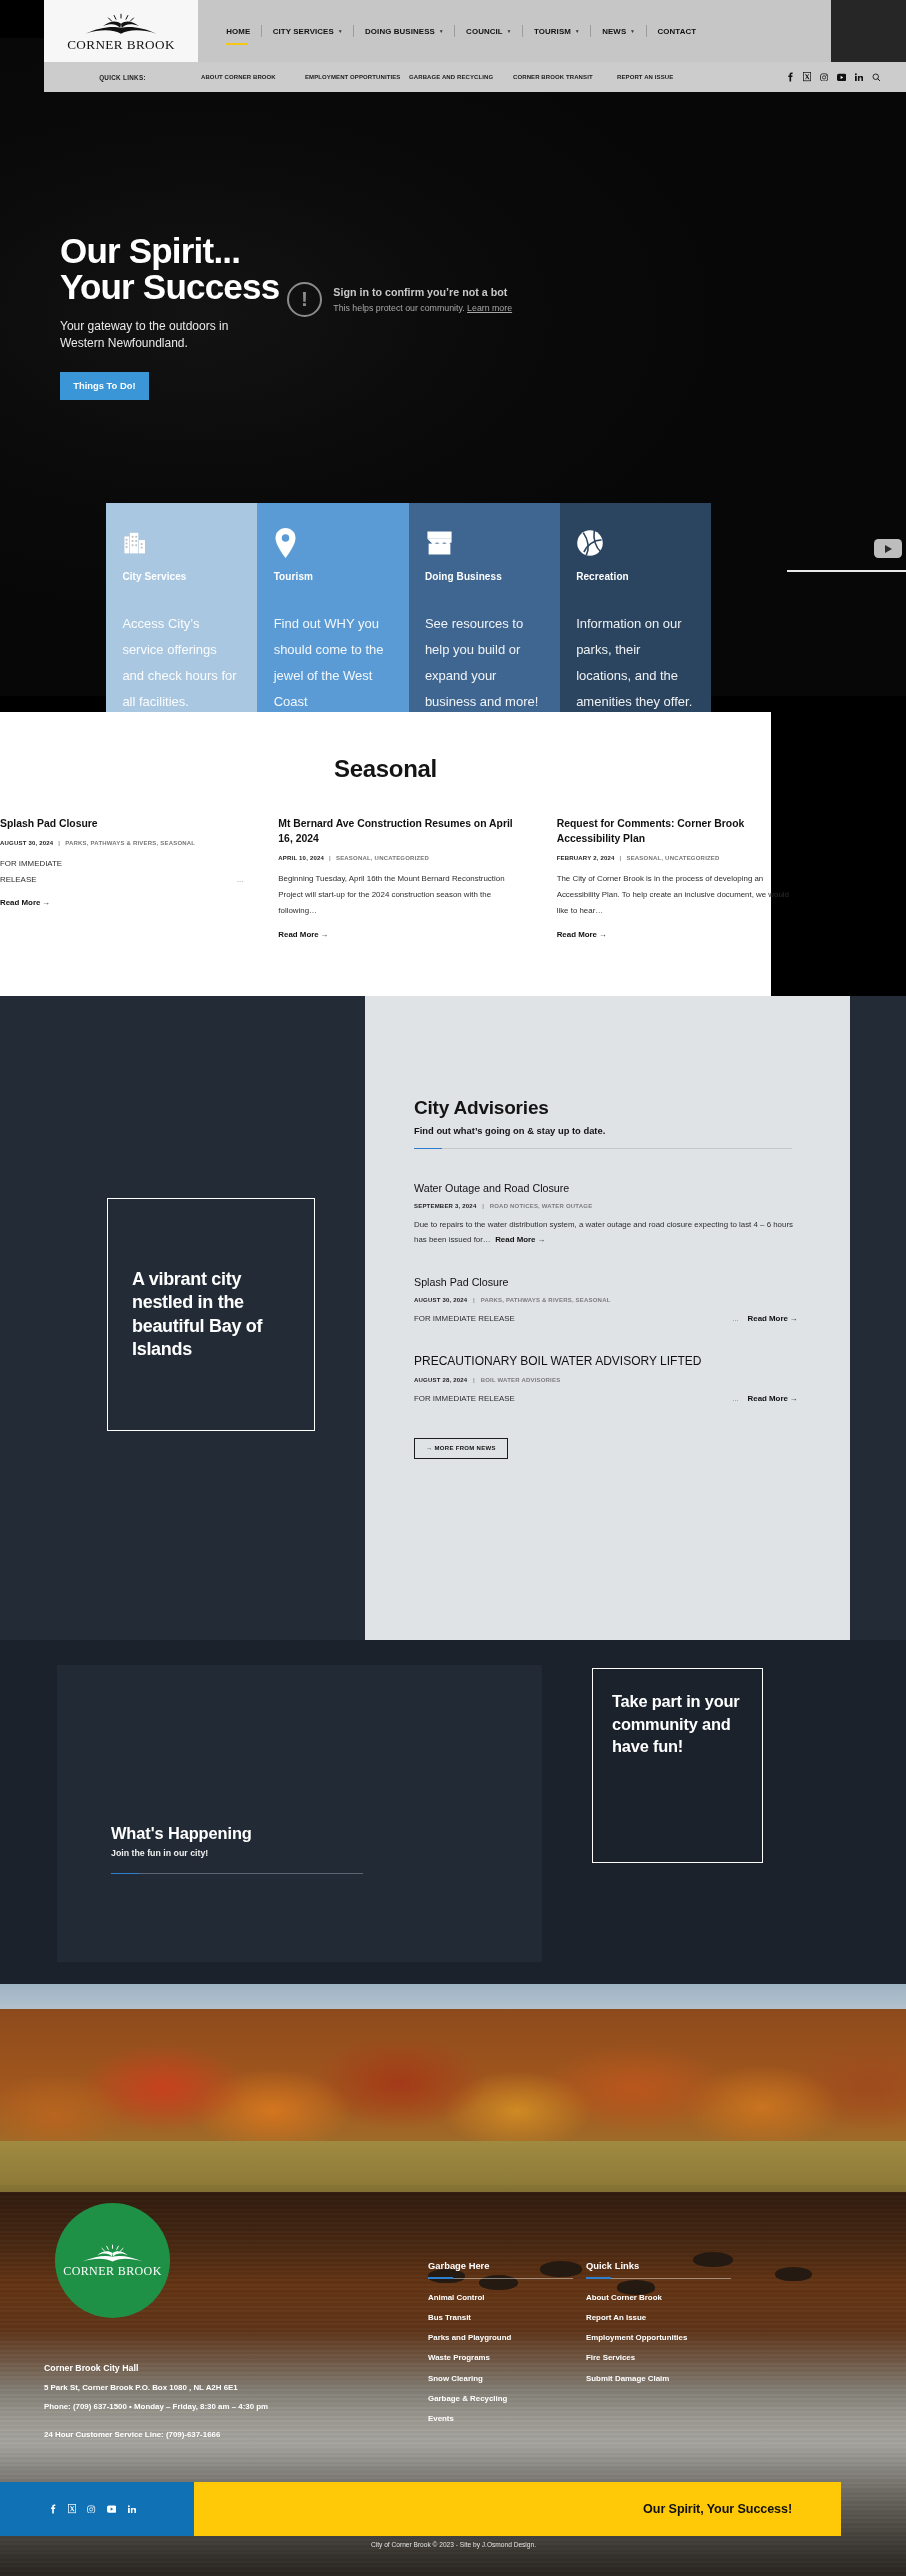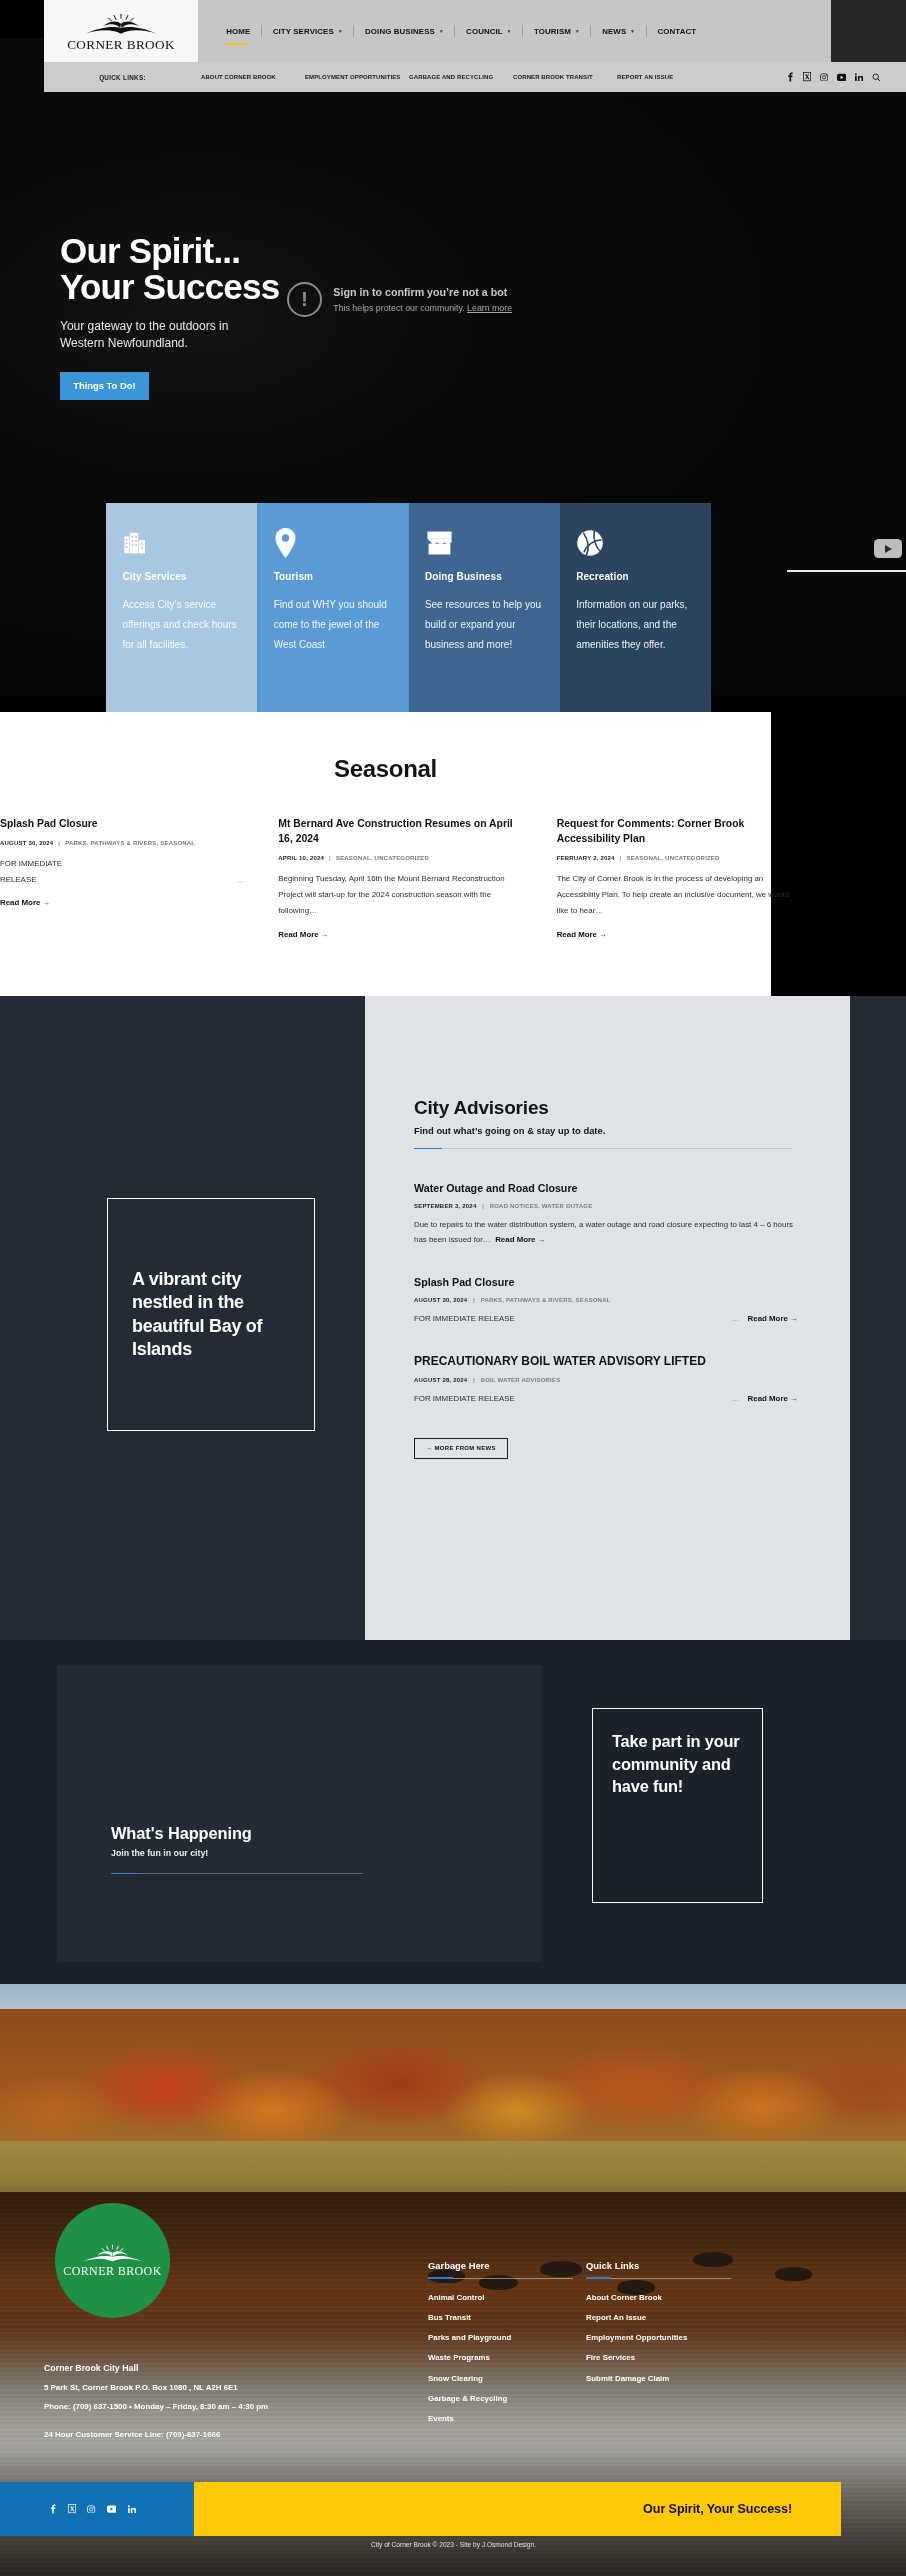--- a/index.html
+++ b/index.html
@@ -105,21 +105,21 @@
     display: flex; z-index: 20;
   }
   .card { flex: 1; padding: 21.4px 16.4px 0 16.4px; }
   .card:nth-child(1) { background: #a9c7e0; }
   .card:nth-child(2) { background: #5b9bd5; }
   .card:nth-child(3) { background: #3f6690; }
   .card:nth-child(4) { background: #2b4560; }
   .card-ico { height: 37px; display: flex; align-items: center; }
   .card-ico svg { fill: #fff; }
   .card-title { margin-top: 10px; font-size: 10px; font-weight: 800; color: #fff; letter-spacing: 0.1px; }
-  .card-desc { margin-top: 13px; font-size: 10px; color: rgba(255,255,255,.92); line-height: 2.0; }
+  .card-desc { margin-top: 29px; font-size: 13px; color: rgba(255,255,255,.92); line-height: 2.0; }
   .card:nth-child(1) .card-desc { color: rgba(255,255,255,.95); }
 
   
   .seasonal {
     position: absolute; top: 712px; left: 0; width: 771px; height: 285px; background: #fff;
   }
   .seasonal-h { text-align: center; font-size: 24px; font-weight: 800; color: #141414; padding-top: 43px; letter-spacing:-0.3px;}
   .seasonal-grid {
     margin: 33px auto 0; width: 800px; display: flex; gap: 0;
   }
@@ -141,21 +141,21 @@
   .adv-panel {
     position: absolute; left: 365px; top: 996px; width: 485px; height: 644px; background: #dfe3e6;
   }
   .adv-inner { padding: 101px 44px 0 49px; }
   .adv-h { font-size: 19px; font-weight: 800; color: #141414; letter-spacing:-0.2px;}
   .adv-sub { margin-top: 5.7px; font-size: 9.4px; font-weight: 800; color: #141414; }
   .adv-rule { margin-top: 12px; width: 378px; height: 1.3px; background: #c2c7cb; position: relative; }
   .adv-rule::before { content:""; position:absolute; left:0; top:0; width:28px; height:1.3px; background:#2f7fd0; }
   .adv-item { margin-top: 28px; }
   .adv-item.first { margin-top: 33px; }
-  .adv-title { font-size: 10.7px; font-weight: 700; color: #111; }
+  .adv-title { font-size: 10.7px; font-weight: 400; color: #111; }
   .adv-title.caps { font-size: 12px; }
   .adv-meta { margin-top: 8.8px; font-size: 6px; font-weight: 700; color: #1b1b1b; letter-spacing:0.2px;}
   .adv-meta .sep { color: #8e8e8e; margin: 0 5.7px; }
   .adv-meta .cats { color: #7b7b7b; }
   .adv-body { margin-top: 8.2px; font-size: 7.9px; color: #2d2d2d; line-height: 1.95; max-width: 384px; }
   .adv-readmore { font-weight: 700; color: #111; cursor: pointer; white-space: nowrap; }
   .adv-row { display:flex; align-items:baseline; }
   .adv-row .dots { margin-left:auto; color:#888; padding-right: 8.8px;}
   .adv-btn {
     margin-top: 31.5px; display: inline-block; border: 0.6px solid #1d1d1d; background: transparent;
@@ -173,21 +173,21 @@
   }
   .hap-card {
     position: absolute; left: 57px; top: 1665px; width: 485px; height: 297px; background: #222a35;
   }
   .hap-inner { padding: 159px 0 0 54px; }
   .hap-h { font-size: 16.4px; font-weight: 800; color: #fff; letter-spacing:-0.1px;}
   .hap-sub { margin-top: 5px; font-size: 8.8px; font-weight: 700; color: #f0f0f0; }
   .hap-rule { margin-top: 15px; width: 252px; height: 1.3px; background: #5c6572; position: relative; }
   .hap-rule::before { content:""; position:absolute; left:0; top:0; width:28px; height:1.3px; background:#2f7fd0; }
   .takepart {
-    position: absolute; left: 592px; top: 1708px; width: 171px; height: 195px;
+    position: absolute; left: 592px; top: 1668px; width: 171px; height: 195px;
     border: 1.3px solid #ffffff; padding: 21.4px 19px;
   }
   .takepart-t { font-size: 16.4px; font-weight: 800; color: #fff; line-height: 1.37; letter-spacing:-0.2px;}
 
   
   .footer-img {
     position: absolute; top: 1984px; left: 0; width: 907px; height: 592px; overflow: hidden;
   }
   .fi-bg { position:absolute; inset:0; }
   .fi-sky {

